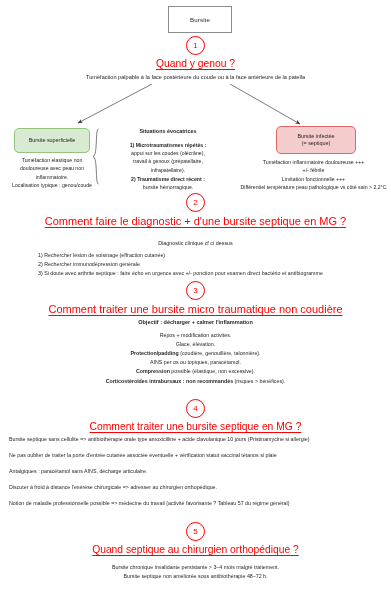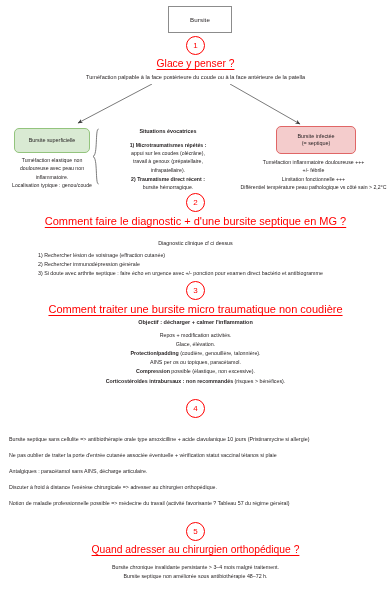--- a/index.html
+++ b/index.html
@@ -172,21 +172,21 @@
 <div class="page">
 
   <div class="top-box">
     <span>Bursite</span>
   </div>
 
   <div class="step" style="top:36px;">
     <div class="circle-num">
       <span>1</span>
     </div>
-    <div class="step-title">Glace y penser ?</div>
+    <div class="step-title">Quand y genou ?</div>
   </div>
 
   <div class="body-line centered lead" style="top:73px;">Tuméfaction palpable à la face postérieure du coude ou à la face antérieure de la patella</div>
 
   <svg class="arrows" viewBox="0 0 391 48">
     <defs>
       <marker id="ah" markerWidth="7" markerHeight="7" refX="5.2" refY="2.4" orient="auto" markerUnits="strokeWidth">
         <path d="M0,0 L5.6,2.4 L0,4.8 L1.6,2.4 z" fill="#3c3c3c"></path>
       </marker>
     </defs>
@@ -268,35 +268,36 @@
     </div>
     <div>
       <b>Corticostéroïdes intrabursaux : non recommandés</b><span> (risques &gt; bénéfices).</span>
     </div>
   </div>
 
   <div class="step" style="top:399px;">
     <div class="circle-num">
       <span>4</span>
     </div>
+    <div class="step-title">Comment traiter une bursite septique en MG ?</div>
   </div>
 
   <div class="list-block" style="left:9px; top:436px; width:373px; line-height:1.5;">
     <div style="margin-bottom:8px;">Bursite septique sans cellulite =&gt; antibiothérapie orale type amoxicilline + acide clavulanique 10 jours (Pristinamycine si allergie)</div>
     <div style="margin-bottom:8px;">Ne pas oublier de traiter la porte d'entrée cutanée associée éventuelle + vérification statut vaccinal tétanos si plaie</div>
     <div style="margin-bottom:8px;">Antalgiques : paracétamol sans AINS, décharge articulaire.</div>
     <div style="margin-bottom:8px;">Discuter à froid à distance l'exérèse chirurgicale =&gt; adresser au chirurgien orthopédique.</div>
     <div>Notion de maladie professionnelle possible =&gt; médecine du travail (activité favorisante ? Tableau 57 du régime général)</div>
   </div>
 
   <div class="step" style="top:522px;">
     <div class="circle-num">
       <span>5</span>
     </div>
-    <div class="step-title">Quand adresser au chirurgien orthopédique ?</div>
+    <div class="step-title">Quand septique au chirurgien orthopédique ?</div>
   </div>
 
   <div class="list-block centered" style="top:563px; text-align:center; line-height:1.65;">
     <div>Bursite chronique invalidante persistante &gt; 3–4 mois malgré traitement.</div>
     <div>Bursite septique non améliorée sous antibiothérapie 48–72 h.</div>
   </div>
 
 </div>
 
 </body></html>

